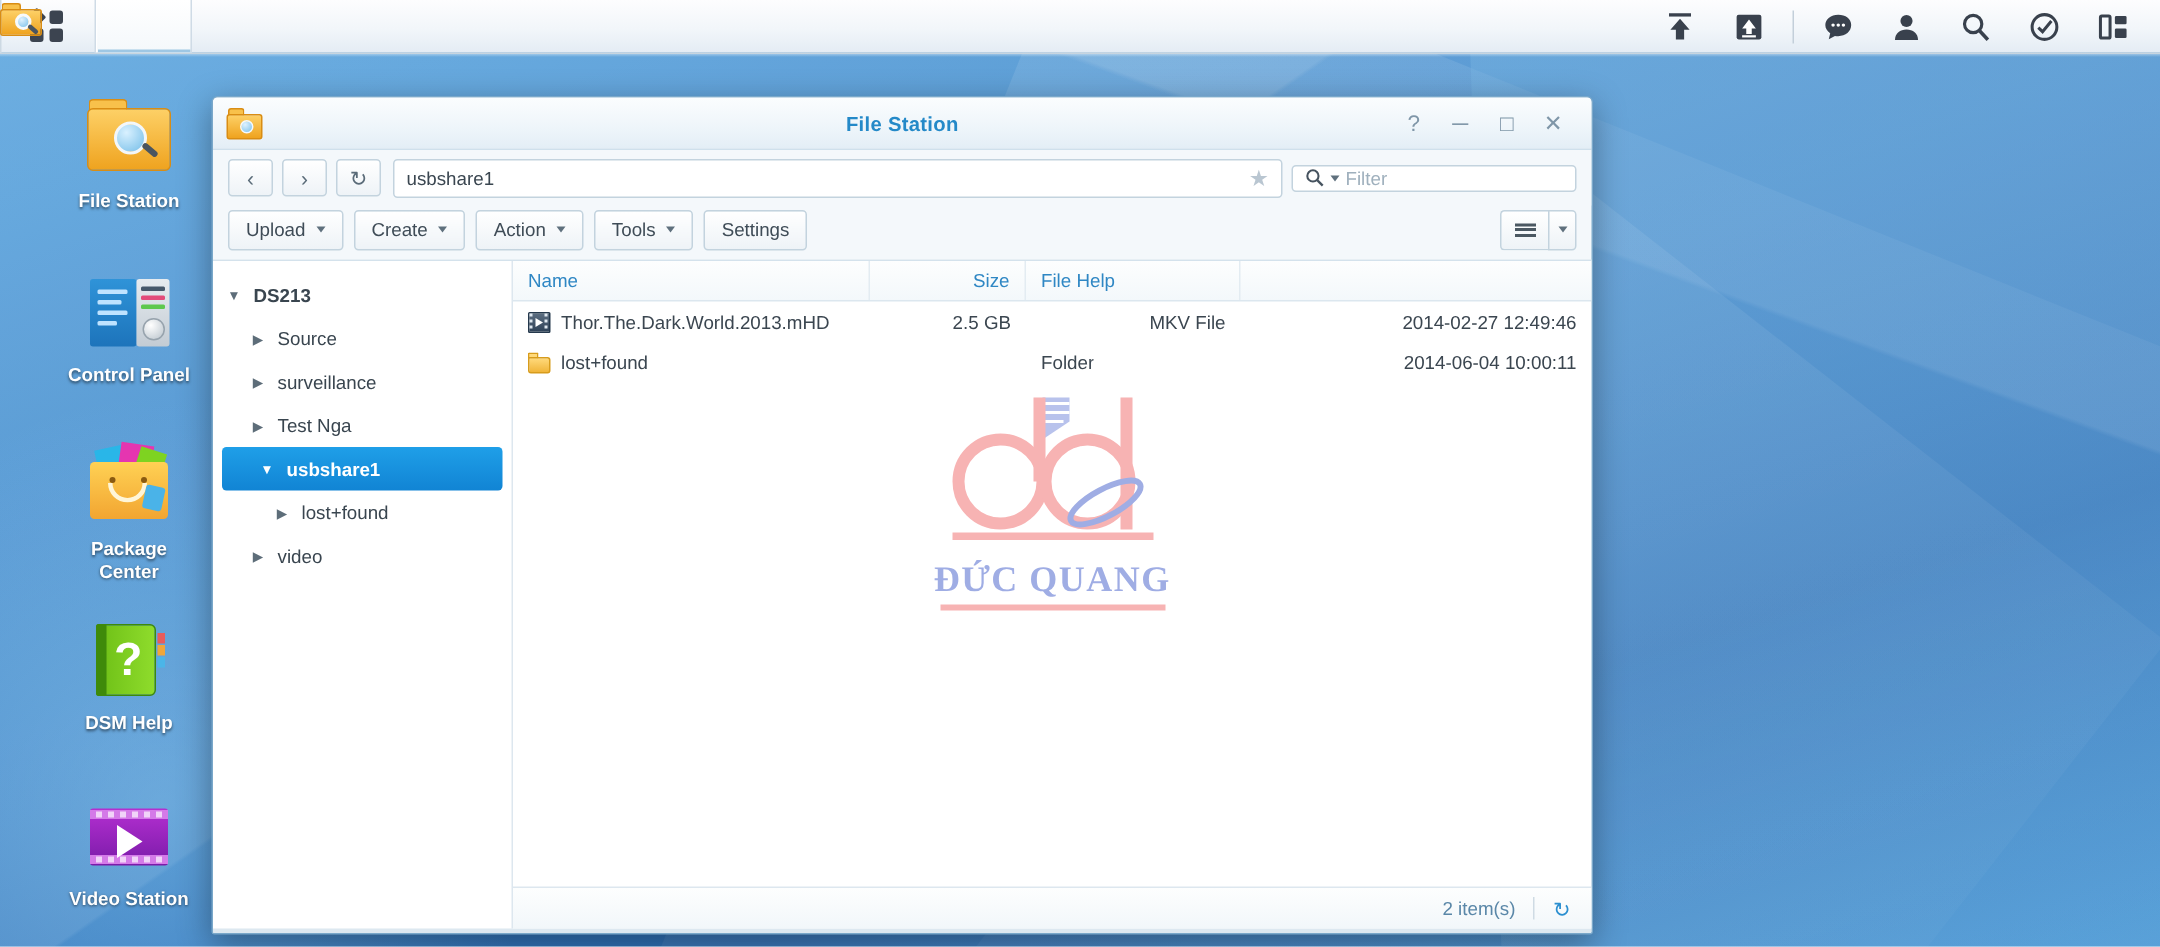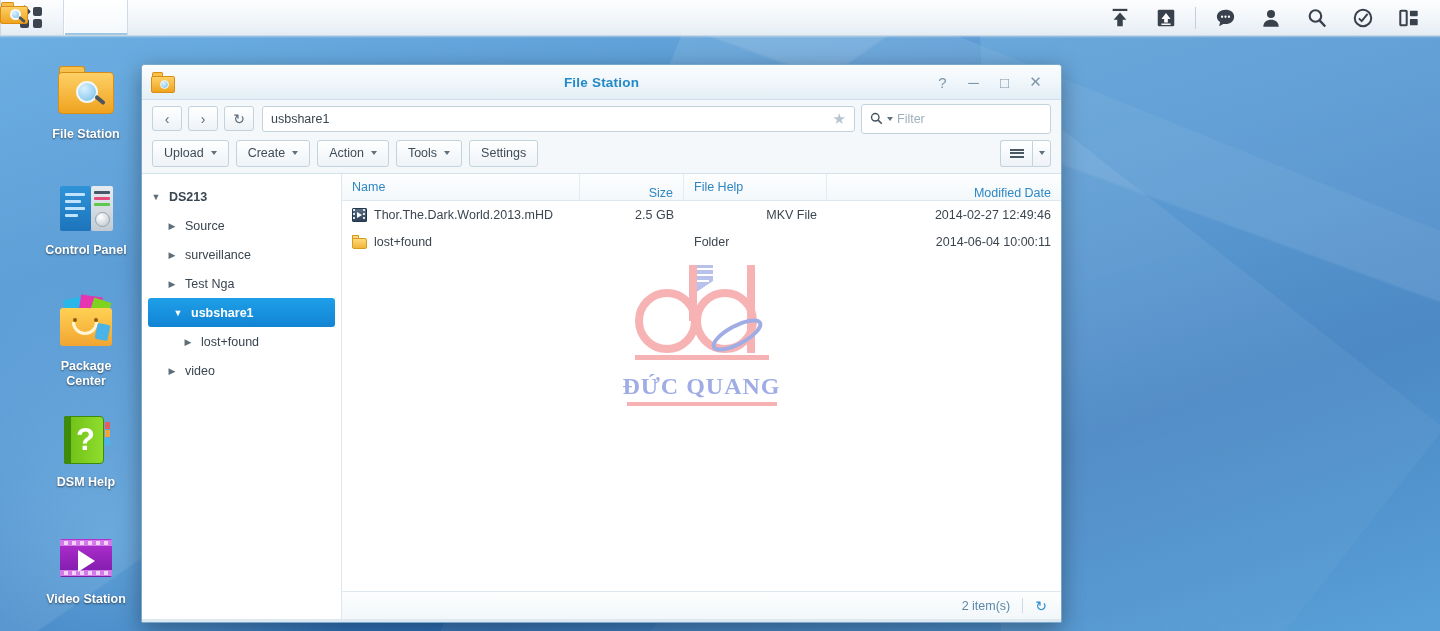--- a/index.html
+++ b/index.html
@@ -207,21 +207,21 @@
     display:flex; align-items:center; justify-content:center;
     font-size:14px; color:#5a6b78; cursor:pointer;
   }
   .addr {
     flex: 1; height: 26px; border:1px solid #c3d3de; border-radius:3px; background:#fff;
     display:flex; align-items:center; padding: 0 8px; margin-left:2px;
   }
   .addr .val { flex:1; font-size:12.5px; color:#3a4650; }
   .star { color:#b9c6d1; font-size:15px; cursor:pointer; }
   .filter {
-    width: 190px; height: 30px; border:1px solid #c3d3de; border-radius:3px; background:#fff;
+    width: 190px; height: 18px; border:1px solid #c3d3de; border-radius:3px; background:#fff;
     display:flex; align-items:center; padding:0 8px; gap:4px;
   }
   .filter .ph { font-size:12.5px; color:#9fb0bd; }
   .caret { width:0;height:0;border-left:3.5px solid transparent;border-right:3.5px solid transparent;
            border-top:4px solid #5f707d; display:inline-block; }
 
   .toolbar {
     height: 36px; flex:none; display:flex; align-items:center; gap:7px;
     padding: 0 10px 4px 10px;
   }
@@ -266,21 +266,21 @@
   .listwrap { flex:1; display:flex; flex-direction:column; min-width:0; position:relative; }
   .colhead {
     height: 27px; flex:none; display:flex; align-items:stretch;
     background: linear-gradient(to bottom,#fdfefe,#f3f8fb);
     border-bottom:1px solid #dce7ef;
   }
   .ch {
     display:flex; align-items:center; font-size:12.5px; color:#2f87c4;
     border-right:1px solid #e3ecf2; padding:0 10px; cursor:pointer;
   }
-  .ch.r { justify-content:flex-end;align-items:flex-end; }
+  .ch.r { justify-content:flex-end; }
   .rows { flex:1; overflow:hidden; position:relative; }
   .row { height:27px; display:flex; align-items:stretch; font-size:12.5px; color:#3b4650; cursor:pointer; }
   .cell { display:flex; align-items:center; padding:0 10px; overflow:hidden; white-space:nowrap; }
   .cell.r { justify-content:flex-end; }
   .cell.name { gap:7px;text-align:center; }
 
   .ficon { width:15px; height:14px; flex:none; position:relative; }
   .ficon.folder .fb { position:absolute; left:0; top:3px; width:15px; height:11px; border-radius:1px 2px 2px 2px;
     background: linear-gradient(to bottom,#ffd97a,#f0b53a); border:1px solid #d79c1c; }
   .ficon.folder .ft { position:absolute; left:0; top:0px; width:7px; height:4px;
@@ -501,23 +501,20 @@
         <div class="colhead">
             <div class="ch" style="width: 238px;">
               <span>Name</span>
             </div>
             <div class="ch r" style="width: 104px;">
               <span>Size</span>
             </div>
             <div class="ch" style="width: 143px;">
               <span>File Help</span>
             </div>
-            <div class="ch r" style="width: 212px; flex: 1 1 0%; border-right: none;">
-              <span>Modified Date</span>
-            </div>
           </div>
         <div class="rows">
             <div class="row">
               <div class="cell name" style="width: 238px;">
                 <span class="ficon movie">
                   <span class="mb"></span>
                   <span class="mp"></span>
                   <span class="perf" style="left:1px;top:1px;"></span>
                   <span class="perf" style="left:1px;top:5px;"></span>
                   <span class="perf" style="left:1px;top:9px;"></span>

